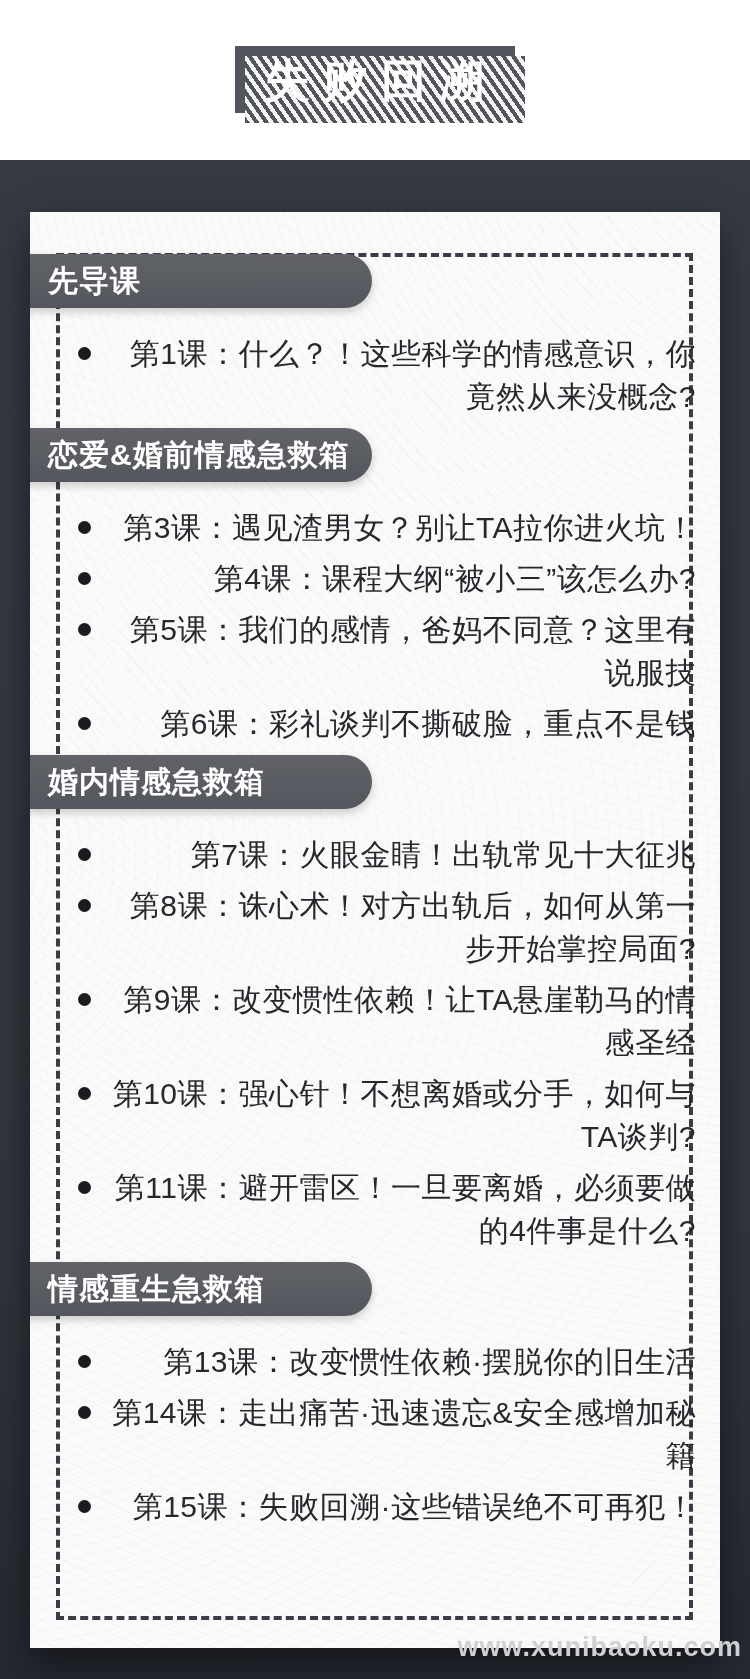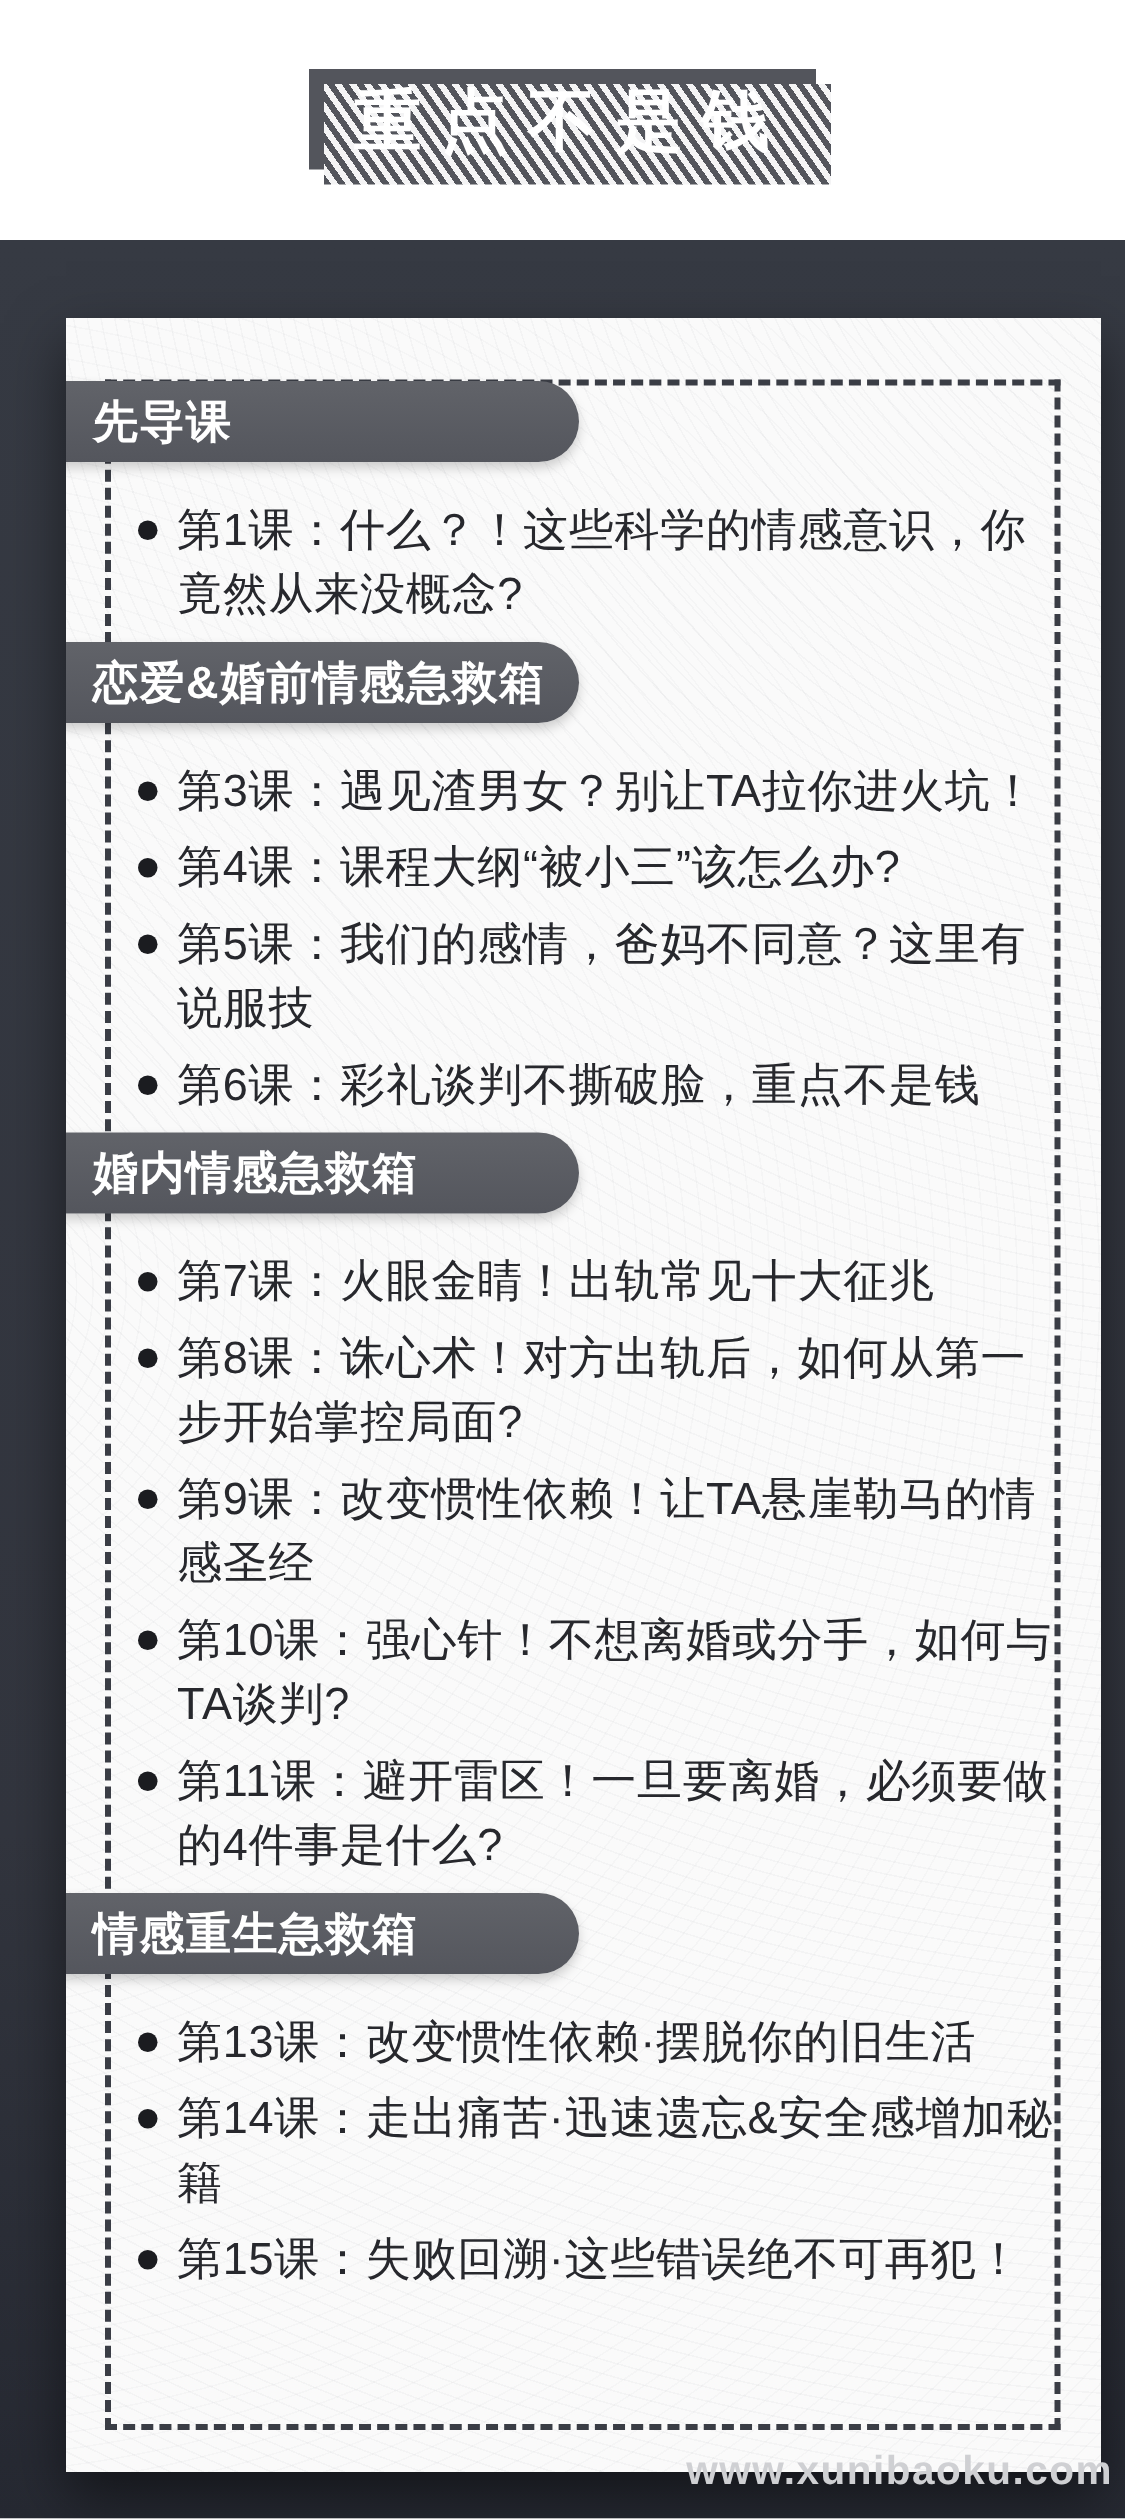--- a/index.html
+++ b/index.html
@@ -50,21 +50,21 @@
     position:relative;
     height:1519px;
     background:linear-gradient(180deg,#363a43 0%,#32353e 70%,#262932 100%);
     padding-top:52px;
     box-sizing:border-box;
   }
 
   
   .card{
     position:relative;
-    margin:0 44px;
+    margin:0 30px;
     width:690px;
     height:1436px;
     box-sizing:border-box;
     background-color:#fafafa;
     background-image:
       repeating-radial-gradient(circle at 115% -10%, rgba(60,66,80,0.035) 0 1px, transparent 1px 9px),
       repeating-radial-gradient(circle at -15% 45%, rgba(60,66,80,0.028) 0 1px, transparent 1px 11px);
     box-shadow:0 16px 36px rgba(0,0,0,0.5);
     padding-top:42px;
     overflow:hidden;
@@ -107,20 +107,21 @@
     clip-path:polygon(0 0,100% 0,100% 100%);
   }
 
   
   ul.items{
     list-style:none;
     margin:0 24px 0 46px;
     padding:0;
     position:relative;
     z-index:2;
+    text-align:right;
   }
   ul.items li{
     position:relative;
     padding-left:28px;
     font-size:30px;
     line-height:43px;
     letter-spacing:0.5px;
     color:#27282d;
     margin-bottom:8px;
   }
@@ -143,21 +144,21 @@
     z-index:3;
   }
 </style>
 </head>
 <body>
 
 <div class="page">
 
   <div class="top">
     <div class="badge">
-      <span>重点不是钱</span>
+      <span>失败回溯</span>
     </div>
   </div>
 
   <div class="dark">
     <div class="card">
       <div class="dashed"></div>
 
       <section>
         <div class="tag">
           <span>先导课</span>

